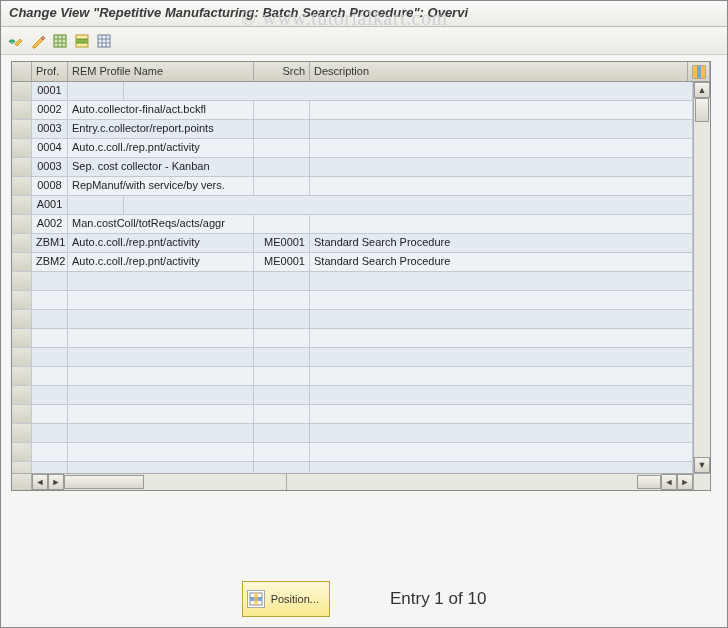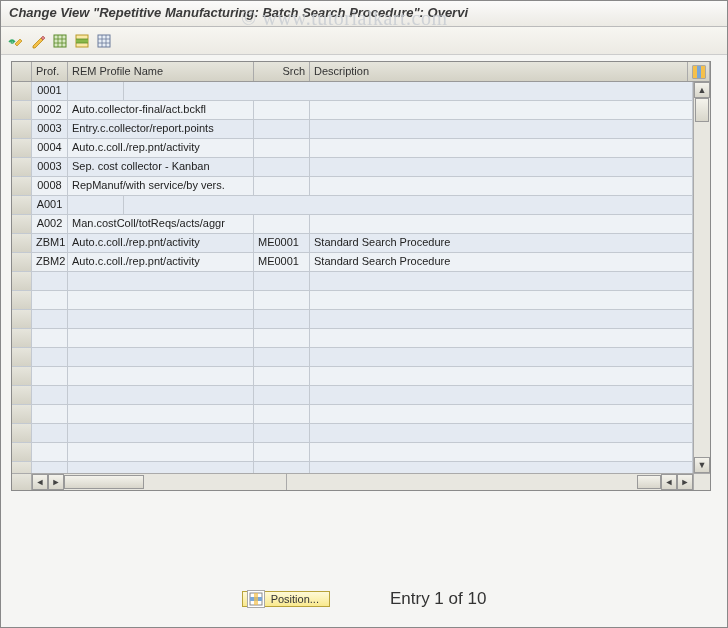--- a/index.html
+++ b/index.html
@@ -22,39 +22,39 @@
   .hcell.c-srch { width: 56px; flex: 0 0 56px; text-align: right; }
   .hcell.c-desc { flex: 1 1 auto; }
   .hcell.c-cfg { width: 22px; flex: 0 0 22px; text-align:center; }
   .grid-body { position: absolute; top: 20px; bottom: 17px; left: 0; right: 17px; overflow: hidden; }
   .row { display: flex; height: 19px; }
   .cell { border-right: 1px solid #c3c9d1; border-bottom: 1px solid #c3c9d1; padding: 2px 4px; background: #eef2f6; font-size: 11px; color: #222; overflow: hidden; white-space: nowrap; }
   .row:nth-child(odd) .cell { background: #e4eaf2; }
   .cell.sel { width: 20px; flex: 0 0 20px; background: linear-gradient(#e6e5dc,#d4d2c6) !important; }
   .cell.c-prof { width: 36px; flex:0 0 36px;text-align:center; }
   .cell.c-name { width: 186px; flex:0 0 186px; }
-  .cell.c-srch { width: 56px; flex:0 0 56px; text-align: left; }
+  .cell.c-srch { width: 56px; flex:0 0 56px; text-align: right; }
   .cell.c-desc { flex: 1 1 auto; }
   
   .vscroll { position: absolute; top: 20px; bottom: 17px; right: 0; width: 17px; background: #e8e7e0; border-left: 1px solid #aaa; display: flex; flex-direction: column; }
   .vs-btn { height: 16px; background: linear-gradient(#f4f3ec,#d8d6cb); border: 1px solid #999; display:flex; align-items:center; justify-content:center; cursor:pointer; }
   .vs-track { flex:1; position: relative; }
   .vs-thumb { position: absolute; left:1px; right:1px; top:0; height: 24px; background: linear-gradient(#f4f3ec,#d8d6cb); border:1px solid #999; }
   
   .hscroll { position: absolute; left: 20px; right: 17px; bottom: 0; height: 17px; background: #e8e7e0; border-top: 1px solid #aaa; display: flex; }
   .hs-left { width: 255px; display:flex; border-right: 1px solid #aaa; }
   .hs-right { flex:1; display:flex; }
   .hs-btn { width: 16px; background: linear-gradient(#f4f3ec,#d8d6cb); border:1px solid #999; display:flex; align-items:center; justify-content:center; cursor:pointer; }
   .hs-track { flex:1; position:relative; }
   .hs-thumb { position:absolute; top:1px; bottom:1px; left:0; width: 80px; background: linear-gradient(#f4f3ec,#d8d6cb); border:1px solid #999; }
   .corner { position:absolute; right:0; bottom:0; width:17px; height:17px; background:#e8e7e0; border-left:1px solid #aaa; border-top:1px solid #aaa; }
   .lead-corner { position:absolute; left:0; bottom:0; width:20px; height:17px; background:linear-gradient(#e6e5dc,#d4d2c6); border-top:1px solid #aaa; border-right:1px solid #aaa; }
   
   .footer { position:absolute; bottom: 14px; left:0; right:0; height: 28px; display:flex; align-items:center; justify-content:center; gap: 60px; }
-  .pos-btn { display:flex; align-items:center; height: 16px; background: linear-gradient(#fef9d8,#f9e98e); border:1px solid #b8a23a; cursor:pointer; padding: 0 10px 0 4px; gap:6px; font-size:11px; color:#333; }
+  .pos-btn { display:flex; align-items:center; height: 36px; background: linear-gradient(#fef9d8,#f9e98e); border:1px solid #b8a23a; cursor:pointer; padding: 0 10px 0 4px; gap:6px; font-size:11px; color:#333; }
   .pos-btn .ico-slot { width:18px; height:18px; background:#fff; border:1px solid #a8a8a8; display:flex; align-items:center; justify-content:center; }
   .entry-label { font-size:17px; color:#333; }
   .watermark { position:absolute; top: 6px; left: 240px; color: rgba(200,205,210,0.85); font-size: 20px; font-family: Liberation Serif, serif; letter-spacing: .5px; pointer-events:none; }
   .arrow { font-size:9px; color:#444; line-height:1; }
 </style>
 </head>
 <body>
 
 <div class="frame">
 

